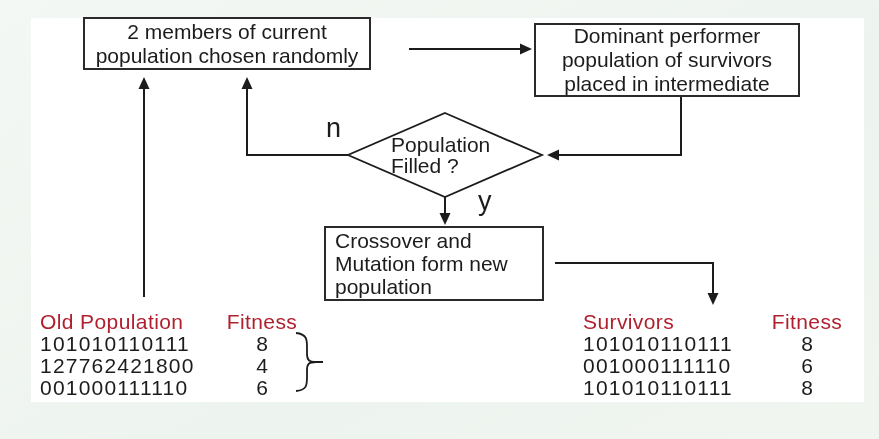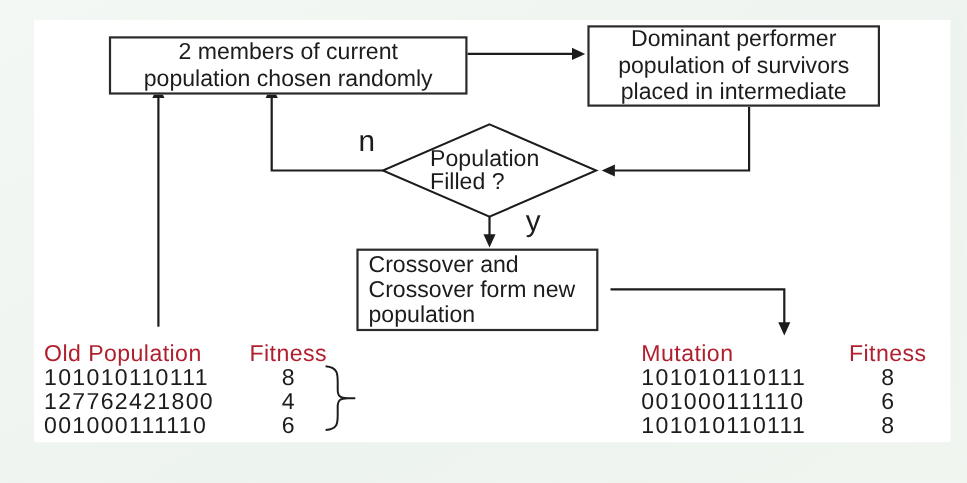--- a/index.html
+++ b/index.html
@@ -127,34 +127,34 @@
     <polygon class="head" points="445,225 439.5,213 450.5,213"></polygon>
 
     <polyline class="wire" points="555,263 713,263 713,294"></polyline>
     <polygon class="head" points="713,305 707.5,293 718.5,293"></polygon>
 
     <polygon class="diamond-shape" points="445,113 542,155 445,197 348,155"></polygon>
 
     <path class="brace-path" d="M296,333 C307,334 307,340 307,347 L307,354 C307,360 309,362 316,362 L323,362 M316,362 C309,362 307,364 307,370 L307,377 C307,385 307,390 296,391"></path>
   </svg>
 
-  <div class="node centered line-block" style="left:83px; top:33px; width:326px; height:53px;margin-left:16px;">
+  <div class="node centered line-block" style="left:83px; top:17px; width:288px; height:53px;">
     <span>2 members of current</span>
     <span>population chosen randomly</span>
   </div>
 
   <div class="node centered line-block" style="left:534px; top:23px; width:266px; height:74px;">
     <span>Dominant performer</span>
     <span>population of survivors</span>
     <span>placed in intermediate</span>
   </div>
 
   <div class="node lefted line-block" style="left:324px; top:226px; width:220px; height:75px;">
     <span>Crossover and</span>
-    <span>Crossover form new</span>
+    <span>Mutation form new</span>
     <span>population</span>
   </div>
 
   <div class="diamond-text line-block">
     <span>Population</span>
     <span>Filled ?</span>
   </div>
 
   <div class="branch-label no-label">n</div>
   <div class="branch-label yes-label">y</div>
@@ -173,21 +173,21 @@
       <span class="c-fit">4</span>
     </div>
     <div class="t-row">
       <span class="c-chromo">001000111110</span>
       <span class="c-fit">6</span>
     </div>
   </div>
 
   <div class="pop-table surv-table">
     <div class="t-row hdr">
-      <span class="c-chromo">Mutation</span>
+      <span class="c-chromo">Survivors</span>
       <span class="c-fit">Fitness</span>
     </div>
     <div class="t-row">
       <span class="c-chromo">101010110111</span>
       <span class="c-fit">8</span>
     </div>
     <div class="t-row">
       <span class="c-chromo">001000111110</span>
       <span class="c-fit">6</span>
     </div>

